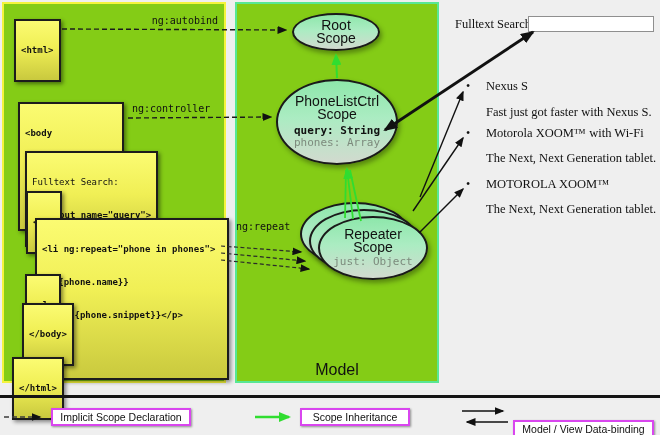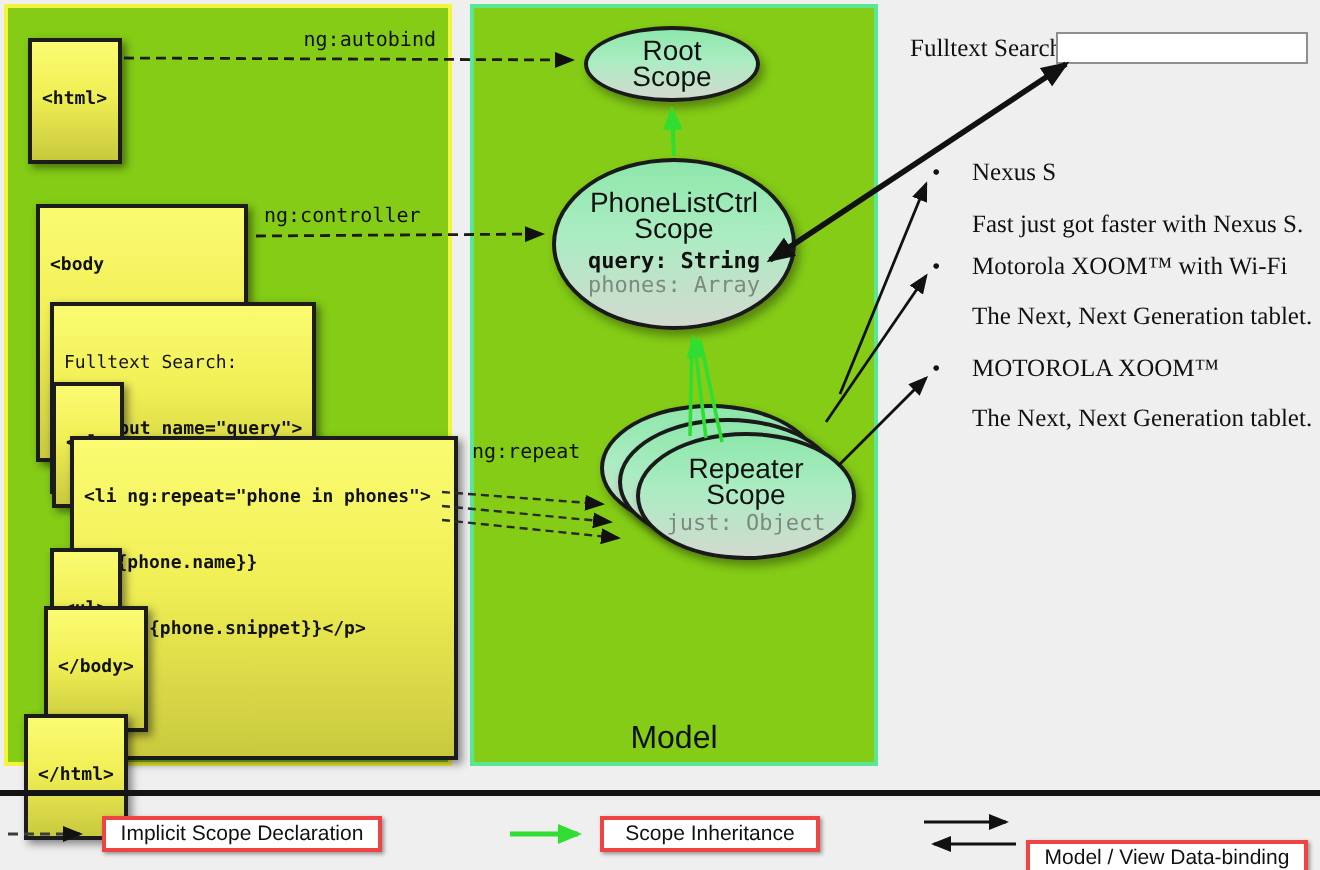--- a/index.html
+++ b/index.html
@@ -30,21 +30,21 @@
   .prop-gray{color:#7d8a7d;}
 
   #arrows{position:absolute;left:0;top:0;width:660px;height:435px;z-index:4;pointer-events:none;}
 
   .view-text{position:absolute;font-family:"Liberation Serif",serif;font-size:12.5px;color:#111;z-index:2;white-space:nowrap;}
   .bullet{position:absolute;font-family:"Liberation Serif",serif;font-size:12px;color:#111;z-index:2;}
   #search-input{position:absolute;left:528px;top:16px;width:120px;height:14px;border:1px solid #8f8f8f;
     background:#ffffff;font-family:"Liberation Serif",serif;font-size:11px;padding:0 2px;z-index:2;}
 
   #separator{position:absolute;left:0;top:395px;width:660px;height:3px;background:#141414;z-index:2;}
-  .legend-box{position:absolute;top:408px;height:18px;background:#ffffff;border:2px solid #ef4444;
+  .legend-box{position:absolute;top:408px;height:18px;background:#ffffff;border:2px solid #d946ef;
     box-shadow:1px 1px 2px rgba(0,0,0,0.4);box-sizing:border-box;display:flex;align-items:center;justify-content:center;
     font-size:10.5px;color:#111;z-index:2;white-space:nowrap;}
 </style>
 </head>
 <body>
 
 <div id="stage">
 
   <div class="col" id="col-template">
     <div class="col-label">Template</div>

